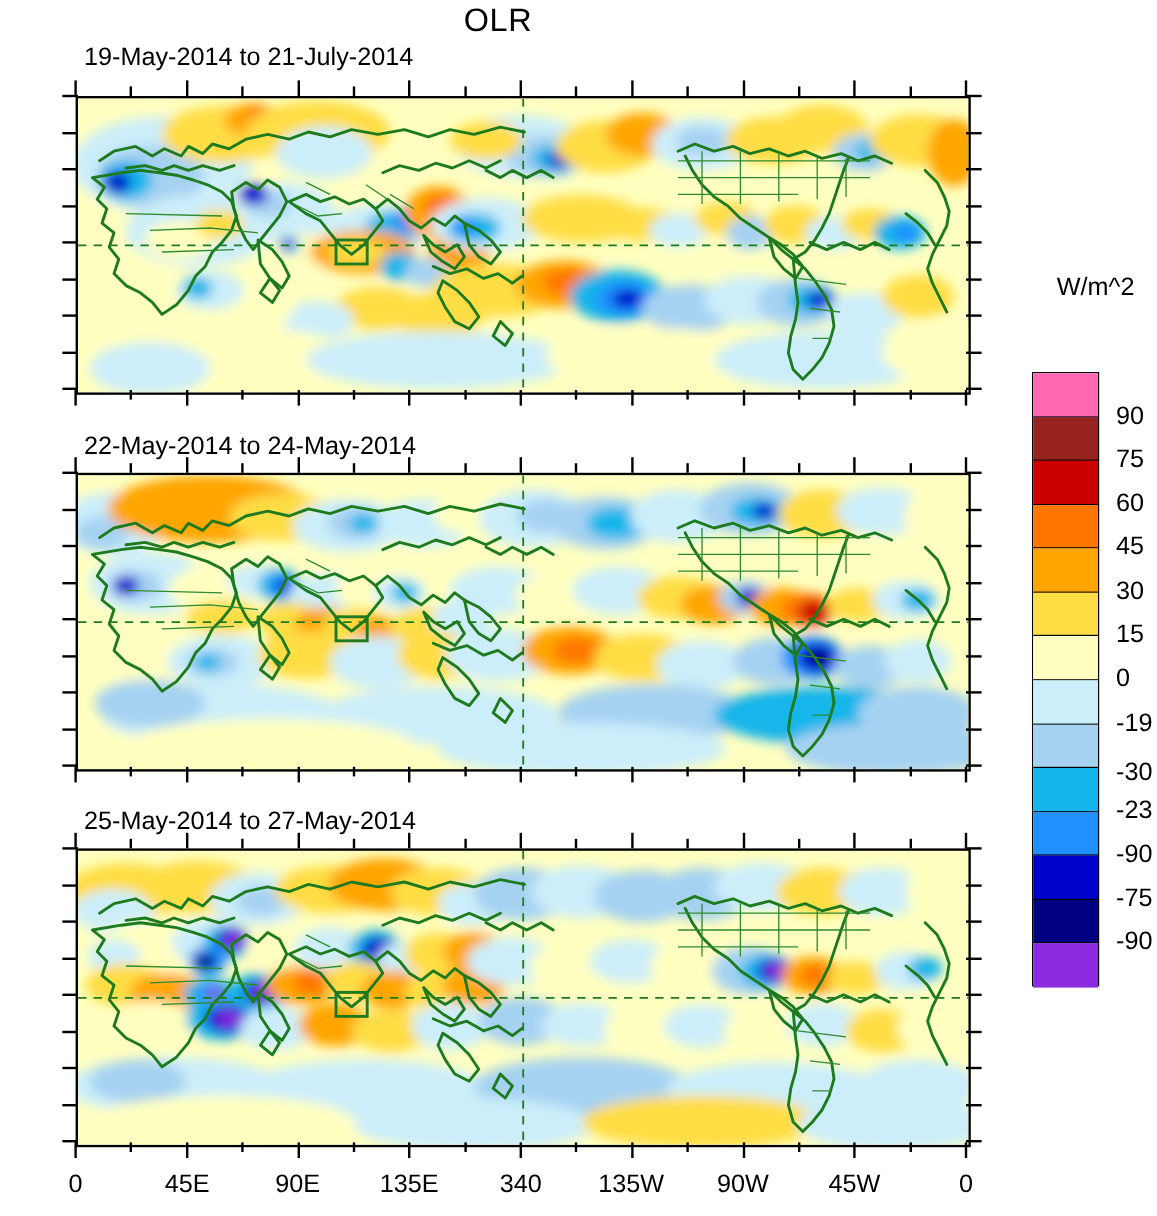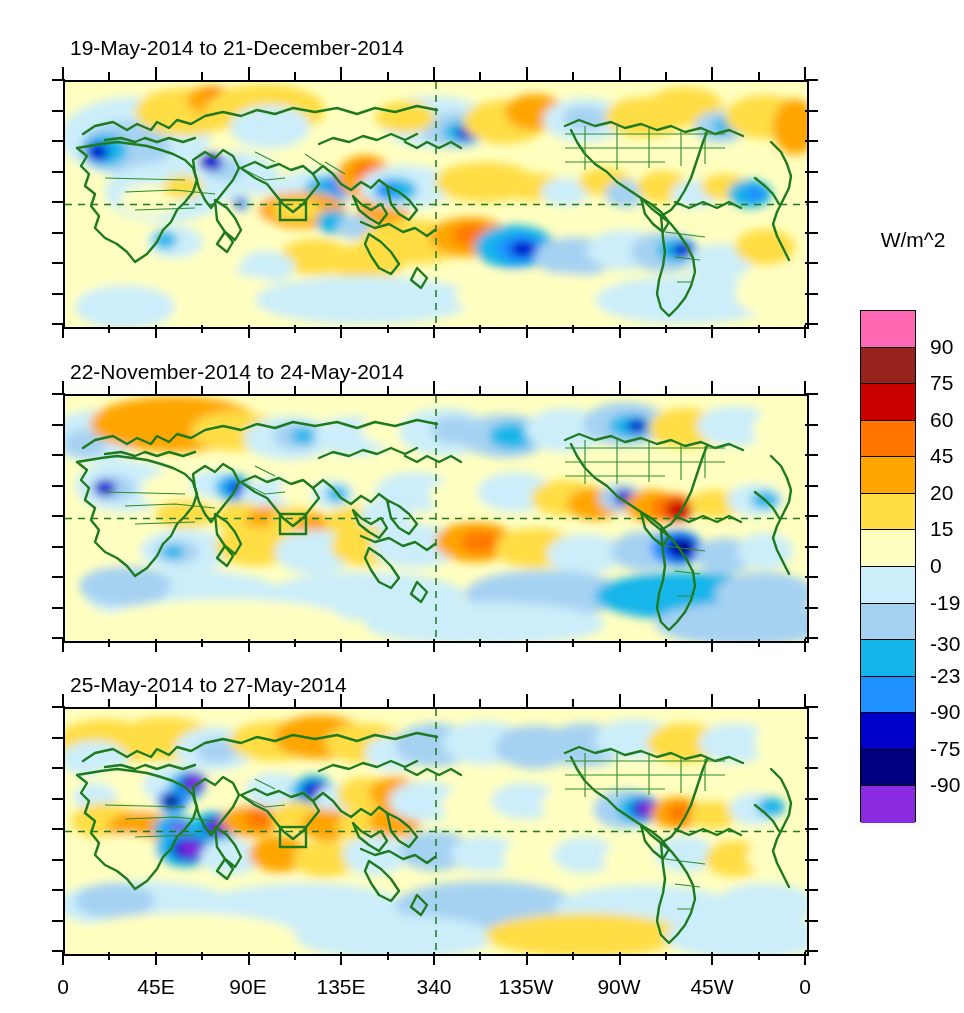--- a/index.html
+++ b/index.html
@@ -33,23 +33,24 @@
   .cbar-label{position:absolute;left:930px;font-size:21px;text-align:left;
               white-space:nowrap;transform:translateY(-50%);}
   .cbar-units{position:absolute;left:858px;top:228px;width:110px;text-align:center;
               font-size:21px;}
 </style>
 </head>
 <body>
 
 <div id="figure">
 
+  <div class="fig-title">OLR</div>
 
   <div class="panel" style="left:0;top:0;">
-    <div class="panel-title" style="left:70px;top:36px;">19-May-2014 to 21-December-2014</div>
+    <div class="panel-title" style="left:70px;top:36px;">19-May-2014 to 21-July-2014</div>
     <div class="map-frame" style="left:63px;top:80px;width:742px;height:245px;">
       <div class="map-inner">
         <svg class="map-svg" viewBox="0 0 742 245" preserveAspectRatio="none">
           <defs>
             <filter id="bl1" x="-20%" y="-20%" width="140%" height="140%">
                 <feGaussianBlur stdDeviation="5"></feGaussianBlur>
               </filter>
             <filter id="bl1s" x="-30%" y="-30%" width="160%" height="160%">
                 <feGaussianBlur stdDeviation="3"></feGaussianBlur>
               </filter>
@@ -184,21 +185,21 @@
           </g>
 
           <rect x="215" y="118" width="26" height="20" fill="none" stroke="#1E7A1E" stroke-width="2.4"></rect>
         </svg>
       </div>
     </div>
 
   </div>
 
   <div class="panel" style="left:0;top:0;">
-    <div class="panel-title" style="left:70px;top:360px;">22-November-2014 to 24-May-2014</div>
+    <div class="panel-title" style="left:70px;top:360px;">22-May-2014 to 24-May-2014</div>
     <div class="map-frame" style="left:63px;top:394px;width:742px;height:245px;">
       <div class="map-inner">
         <svg class="map-svg" viewBox="0 0 742 245" preserveAspectRatio="none">
           <defs>
             <filter id="bl2" x="-20%" y="-20%" width="140%" height="140%">
                 <feGaussianBlur stdDeviation="5"></feGaussianBlur>
               </filter>
           </defs>
           <rect x="0" y="0" width="742" height="245" fill="#FFFFC0"></rect>
           <g filter="url(#bl2)">
@@ -650,21 +651,21 @@
       <div class="cband" style="top: 365.714px; height: 36.5714px; background: rgb(30, 144, 255);"></div>
       <div class="cband" style="top: 402.286px; height: 36.5714px; background: rgb(0, 0, 204);"></div>
       <div class="cband" style="top: 438.857px; height: 36.5714px; background: rgb(0, 0, 128);"></div>
       <div class="cband" style="top: 475.429px; height: 36.5714px; background: rgb(138, 43, 226);"></div>
     </div>
   <div id="cbar-labels">
       <div class="cbar-label" style="top: 346.571px;">90</div>
       <div class="cbar-label" style="top: 383.143px;">75</div>
       <div class="cbar-label" style="top: 419.714px;">60</div>
       <div class="cbar-label" style="top: 456.286px;">45</div>
-      <div class="cbar-label" style="top: 492.857px;">20</div>
+      <div class="cbar-label" style="top: 492.857px;">30</div>
       <div class="cbar-label" style="top: 529.429px;">15</div>
       <div class="cbar-label" style="top: 566px;">0</div>
       <div class="cbar-label" style="top: 602.571px;">-19</div>
       <div class="cbar-label" style="top: 644px;">-30</div>
       <div class="cbar-label" style="top: 675.714px;">-23</div>
       <div class="cbar-label" style="top: 712.286px;">-90</div>
       <div class="cbar-label" style="top: 748.857px;">-75</div>
       <div class="cbar-label" style="top: 785.429px;">-90</div>
     </div>
 

